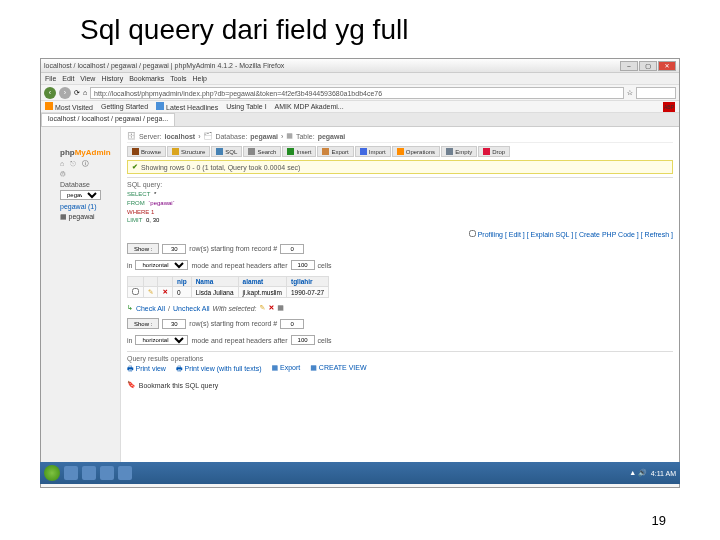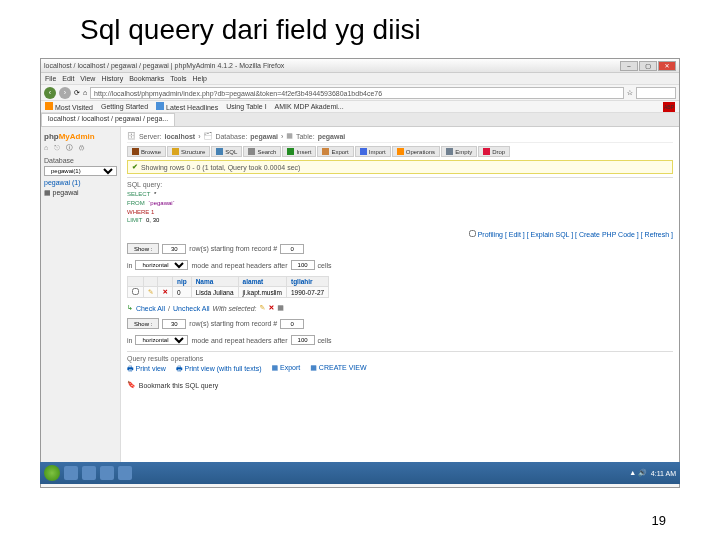--- a/index.html
+++ b/index.html
@@ -17,21 +17,21 @@
 .nav-arrow{width:12px;height:12px;border-radius:50%;background:#5a8a3a;color:#fff;text-align:center;line-height:12px;font-size:7px}
 .url-bar{flex:1;background:#fff;border:1px solid #bbb;height:12px;padding:0 3px;color:#555;line-height:11px}
 .go-box{width:40px;height:12px;border:1px solid #bbb;background:#fff}
 .bookmarks{height:12px;display:flex;gap:8px;padding:0 4px;align-items:center;border-bottom:1px solid #ddd;background:#f5f5f5}
 .bookmarks span{color:#333}
 .bm-icon{width:8px;height:8px;background:#ff8c00;display:inline-block;margin-right:2px}
 .abp{width:12px;height:10px;background:#c00;color:#fff;text-align:center;font-size:5px;line-height:10px;margin-left:auto}
 .tabs{display:flex;background:#e8e8e8;border-bottom:1px solid #ccc;height:14px}
 .tab{background:#fff;border:1px solid #ccc;border-bottom:none;padding:1px 6px;margin-right:2px;color:#333}
 .content{display:flex;background:#fff;height:340px}
-.sidebar{width:80px;background:#f0f0f0;border-right:1px solid #ddd;padding:3px}
+.sidebar{width:80px;background:#f0f0f0;border-right:1px solid #ddd;padding:19px}
 .pma-logo{font-weight:bold;font-size:8px;padding:2px 0}
 .pma-logo .php{color:#555}
 .pma-logo .ma{color:#ff8c00}
 .db-label{color:#555;margin:3px 0 2px}
 .db-select{width:100%;border:1px solid #aaa;background:#fff;height:10px;font-size:6px;padding:0 2px}
 .sb-link{color:#0056b3;margin:3px 0;cursor:pointer}
 .sb-item{margin:2px 0;color:#333}
 .main{flex:1;padding:3px 6px;overflow:hidden}
 .srv-line{display:flex;gap:3px;align-items:center;color:#666;padding:2px 0;border-bottom:1px solid #eee}
 .srv-icon{color:#888}
@@ -78,21 +78,21 @@
 .statusbar{height:10px;background:#f0f0f0;border-top:1px solid #ccc;padding:0 4px;color:#666;line-height:10px}
 .taskbar{position:absolute;bottom:56px;left:40px;right:40px;height:22px;background:linear-gradient(#3a6ea5,#2a5a8a);display:flex;align-items:center;padding:0 4px;gap:4px}
 .start-orb{width:16px;height:16px;border-radius:50%;background:radial-gradient(#7fc241,#3a8a0f)}
 .tb-icon{width:14px;height:14px;background:#5a8ac0;border-radius:2px}
 .tb-right{margin-left:auto;color:#fff;font-size:7px;display:flex;align-items:center;gap:4px}
 .pagenum{position:absolute;bottom:12px;right:54px;font-size:13px;color:#000}
 </style>
 </head>
 <body>
 
-<div class="slide-title">Sql queery dari field yg diisi</div>
+<div class="slide-title">Sql queery dari field yg full</div>
 
 <div class="browser">
   <div class="titlebar">
     <span class="titlebar-text">localhost / localhost / pegawai / pegawai | phpMyAdmin 4.1.2 - Mozilla Firefox</span>
     <div class="win-btns">
       <div class="win-btn">–</div>
       <div class="win-btn">▢</div>
       <div class="win-btn close">✕</div>
     </div>
   </div>

